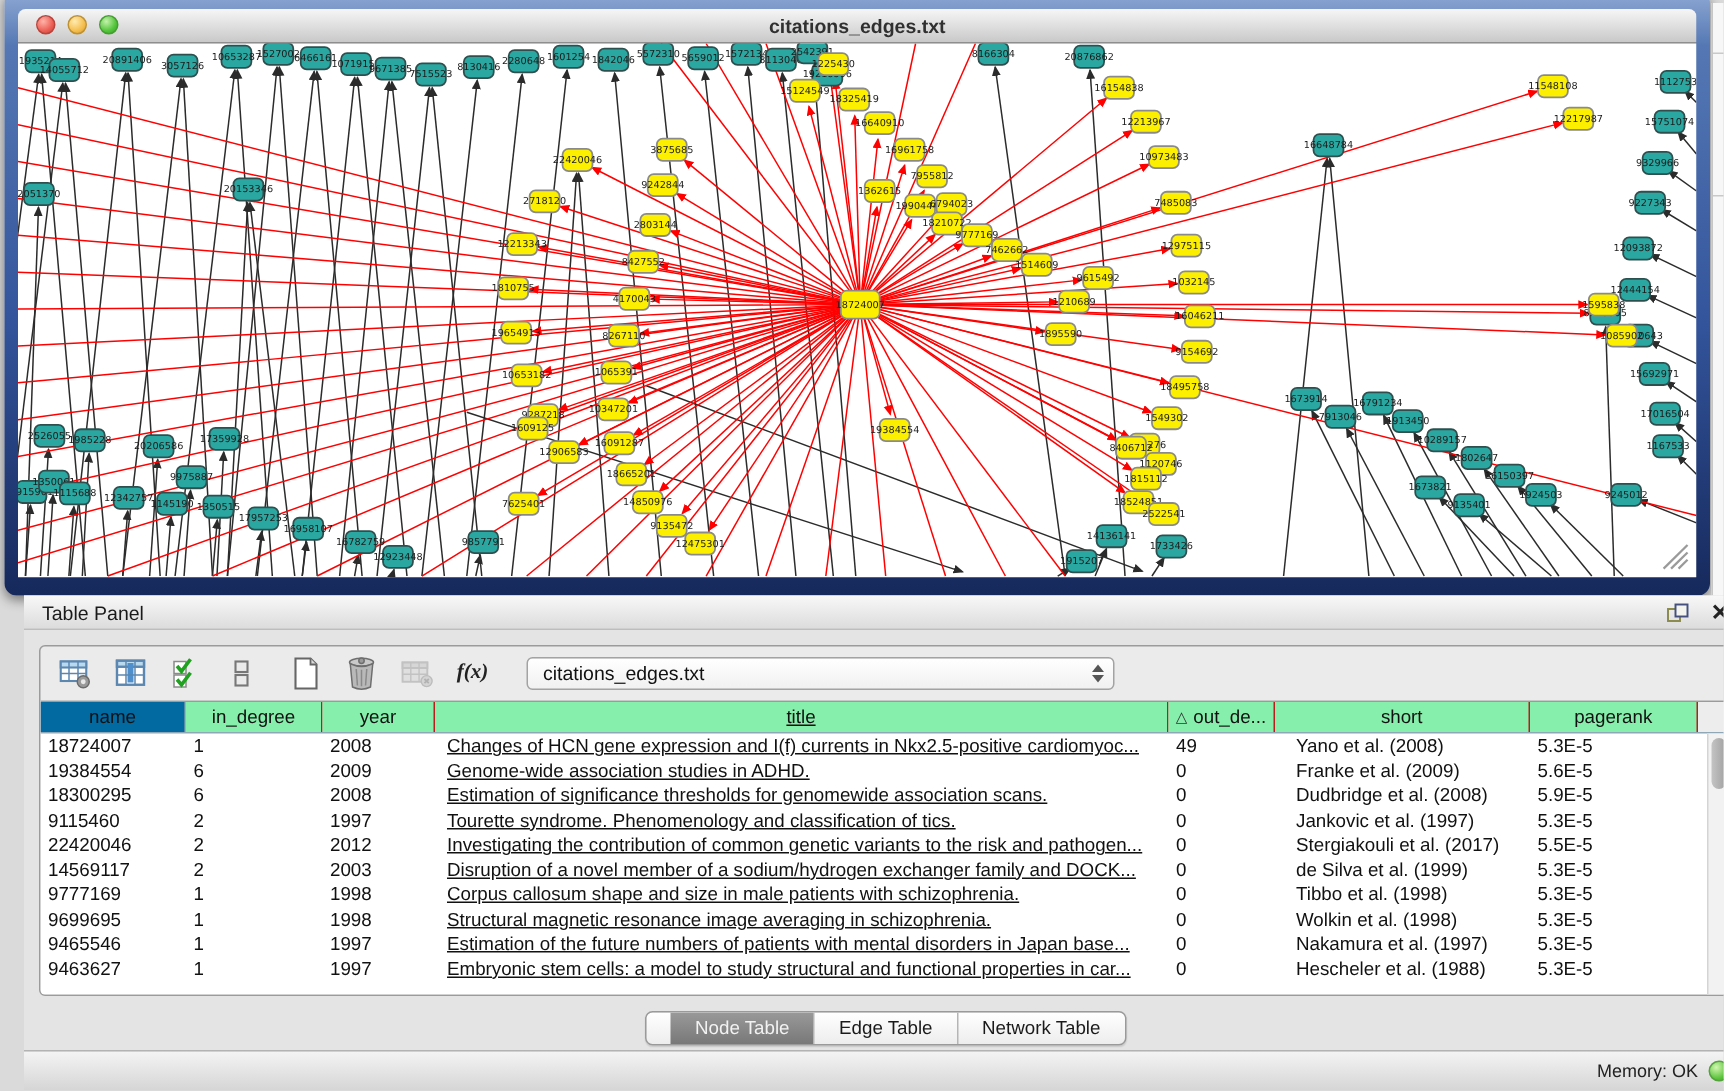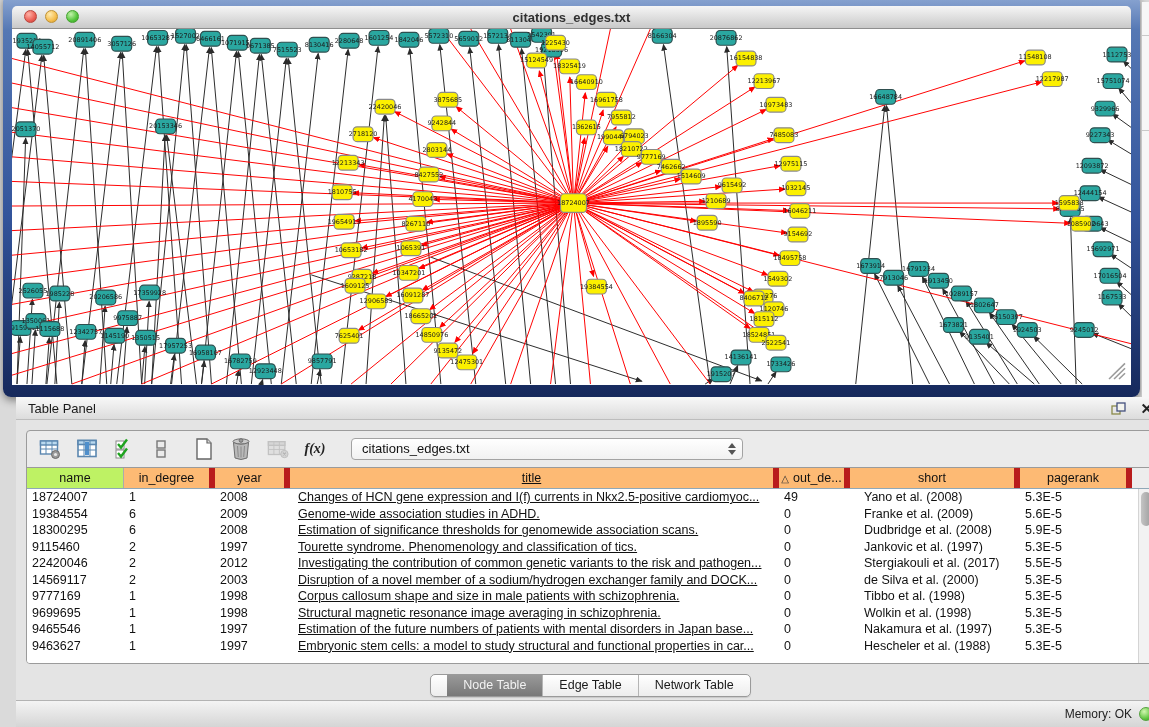--- a/index.html
+++ b/index.html
@@ -45,23 +45,23 @@
   #combo{width:392px;height:22px;background:linear-gradient(#FFFFFF,#F1F1F1);
     border:1px solid #A3A3A3;border-radius:4px;margin-left:10px;display:flex;align-items:center;
     justify-content:space-between;padding:0 6px 0 10px;font-size:13px;color:#111;box-sizing:border-box;}
   .stepper{display:flex;flex-direction:column;gap:2px;align-items:center;}
   .stepper i{display:block;width:0;height:0;border-left:4px solid transparent;border-right:4px solid transparent;}
   .stepper .up{border-bottom:5px solid #555;}
   .stepper .dn{border-top:5px solid #555;}
 
   #tbl{position:absolute;top:36px;left:0;right:0;bottom:0;background:#fff;border-top:1px solid #9B9B9B;}
   #thead{display:flex;height:20px;border-bottom:1px solid #8FA8B8;}
-  .hc{background:#fdba74;border-right:6px solid #b91c1c;display:flex;align-items:center;
+  .hc{background:#86efac;border-right:1px solid #b91c1c;display:flex;align-items:center;
       justify-content:center;font-size:12.5px;color:#111;box-sizing:border-box;overflow:hidden;white-space:nowrap;}
-  .hc.first{background:#bef264;border-right:1px solid #ABABAB;align-items:center;}
+  .hc.first{background:#0369a1;border-right:1px solid #ABABAB;align-items:center;}
   .hc .sort{font-size:10px;margin-right:4px;color:#333;}
   .hc.filler{flex:1;background:#EDEDED;border-right:none;}
   .c0{width:97px;} .c1{width:91px;} .c2{width:75px;} .c3{width:489px;text-decoration:underline;}
   .c4{width:71px;} .c5{width:170px;} .c6{width:112px;}
   #tbody{position:relative;}
   .trow{display:flex;height:16.5px;align-items:center;}
   .td{padding-left:5px;font-size:12.5px;color:#111;white-space:nowrap;overflow:hidden;box-sizing:border-box;}
   .td.c3{padding-left:8px;} .td.c5{padding-left:14px;}
   #vscroll{position:absolute;right:0;top:21px;bottom:0;width:15px;background:#F2F2F2;border-left:1px solid #D4D4D4;}
   #vthumb{position:absolute;top:3px;left:2px;width:10px;height:34px;background:linear-gradient(90deg,#C4C4C4,#9F9F9F);border-radius:6px;}
@@ -713,21 +713,21 @@
             <div class="td c4">0</div>
             <div class="td c5">Stergiakouli et al. (2017)</div>
             <div class="td c6">5.5E-5</div>
           </div>
           <div class="trow">
             <div class="td c0">14569117</div>
             <div class="td c1">2</div>
             <div class="td c2">2003</div>
             <div class="td c3">Disruption of a novel member of a sodium/hydrogen exchanger family and DOCK...</div>
             <div class="td c4">0</div>
-            <div class="td c5">de Silva et al. (2000)</div>
+            <div class="td c5">de Silva et al. (1999)</div>
             <div class="td c6">5.3E-5</div>
           </div>
           <div class="trow">
             <div class="td c0">9777169</div>
             <div class="td c1">1</div>
             <div class="td c2">1998</div>
             <div class="td c3">Corpus callosum shape and size in male patients with schizophrenia.</div>
             <div class="td c4">0</div>
             <div class="td c5">Tibbo et al. (1998)</div>
             <div class="td c6">5.3E-5</div>

